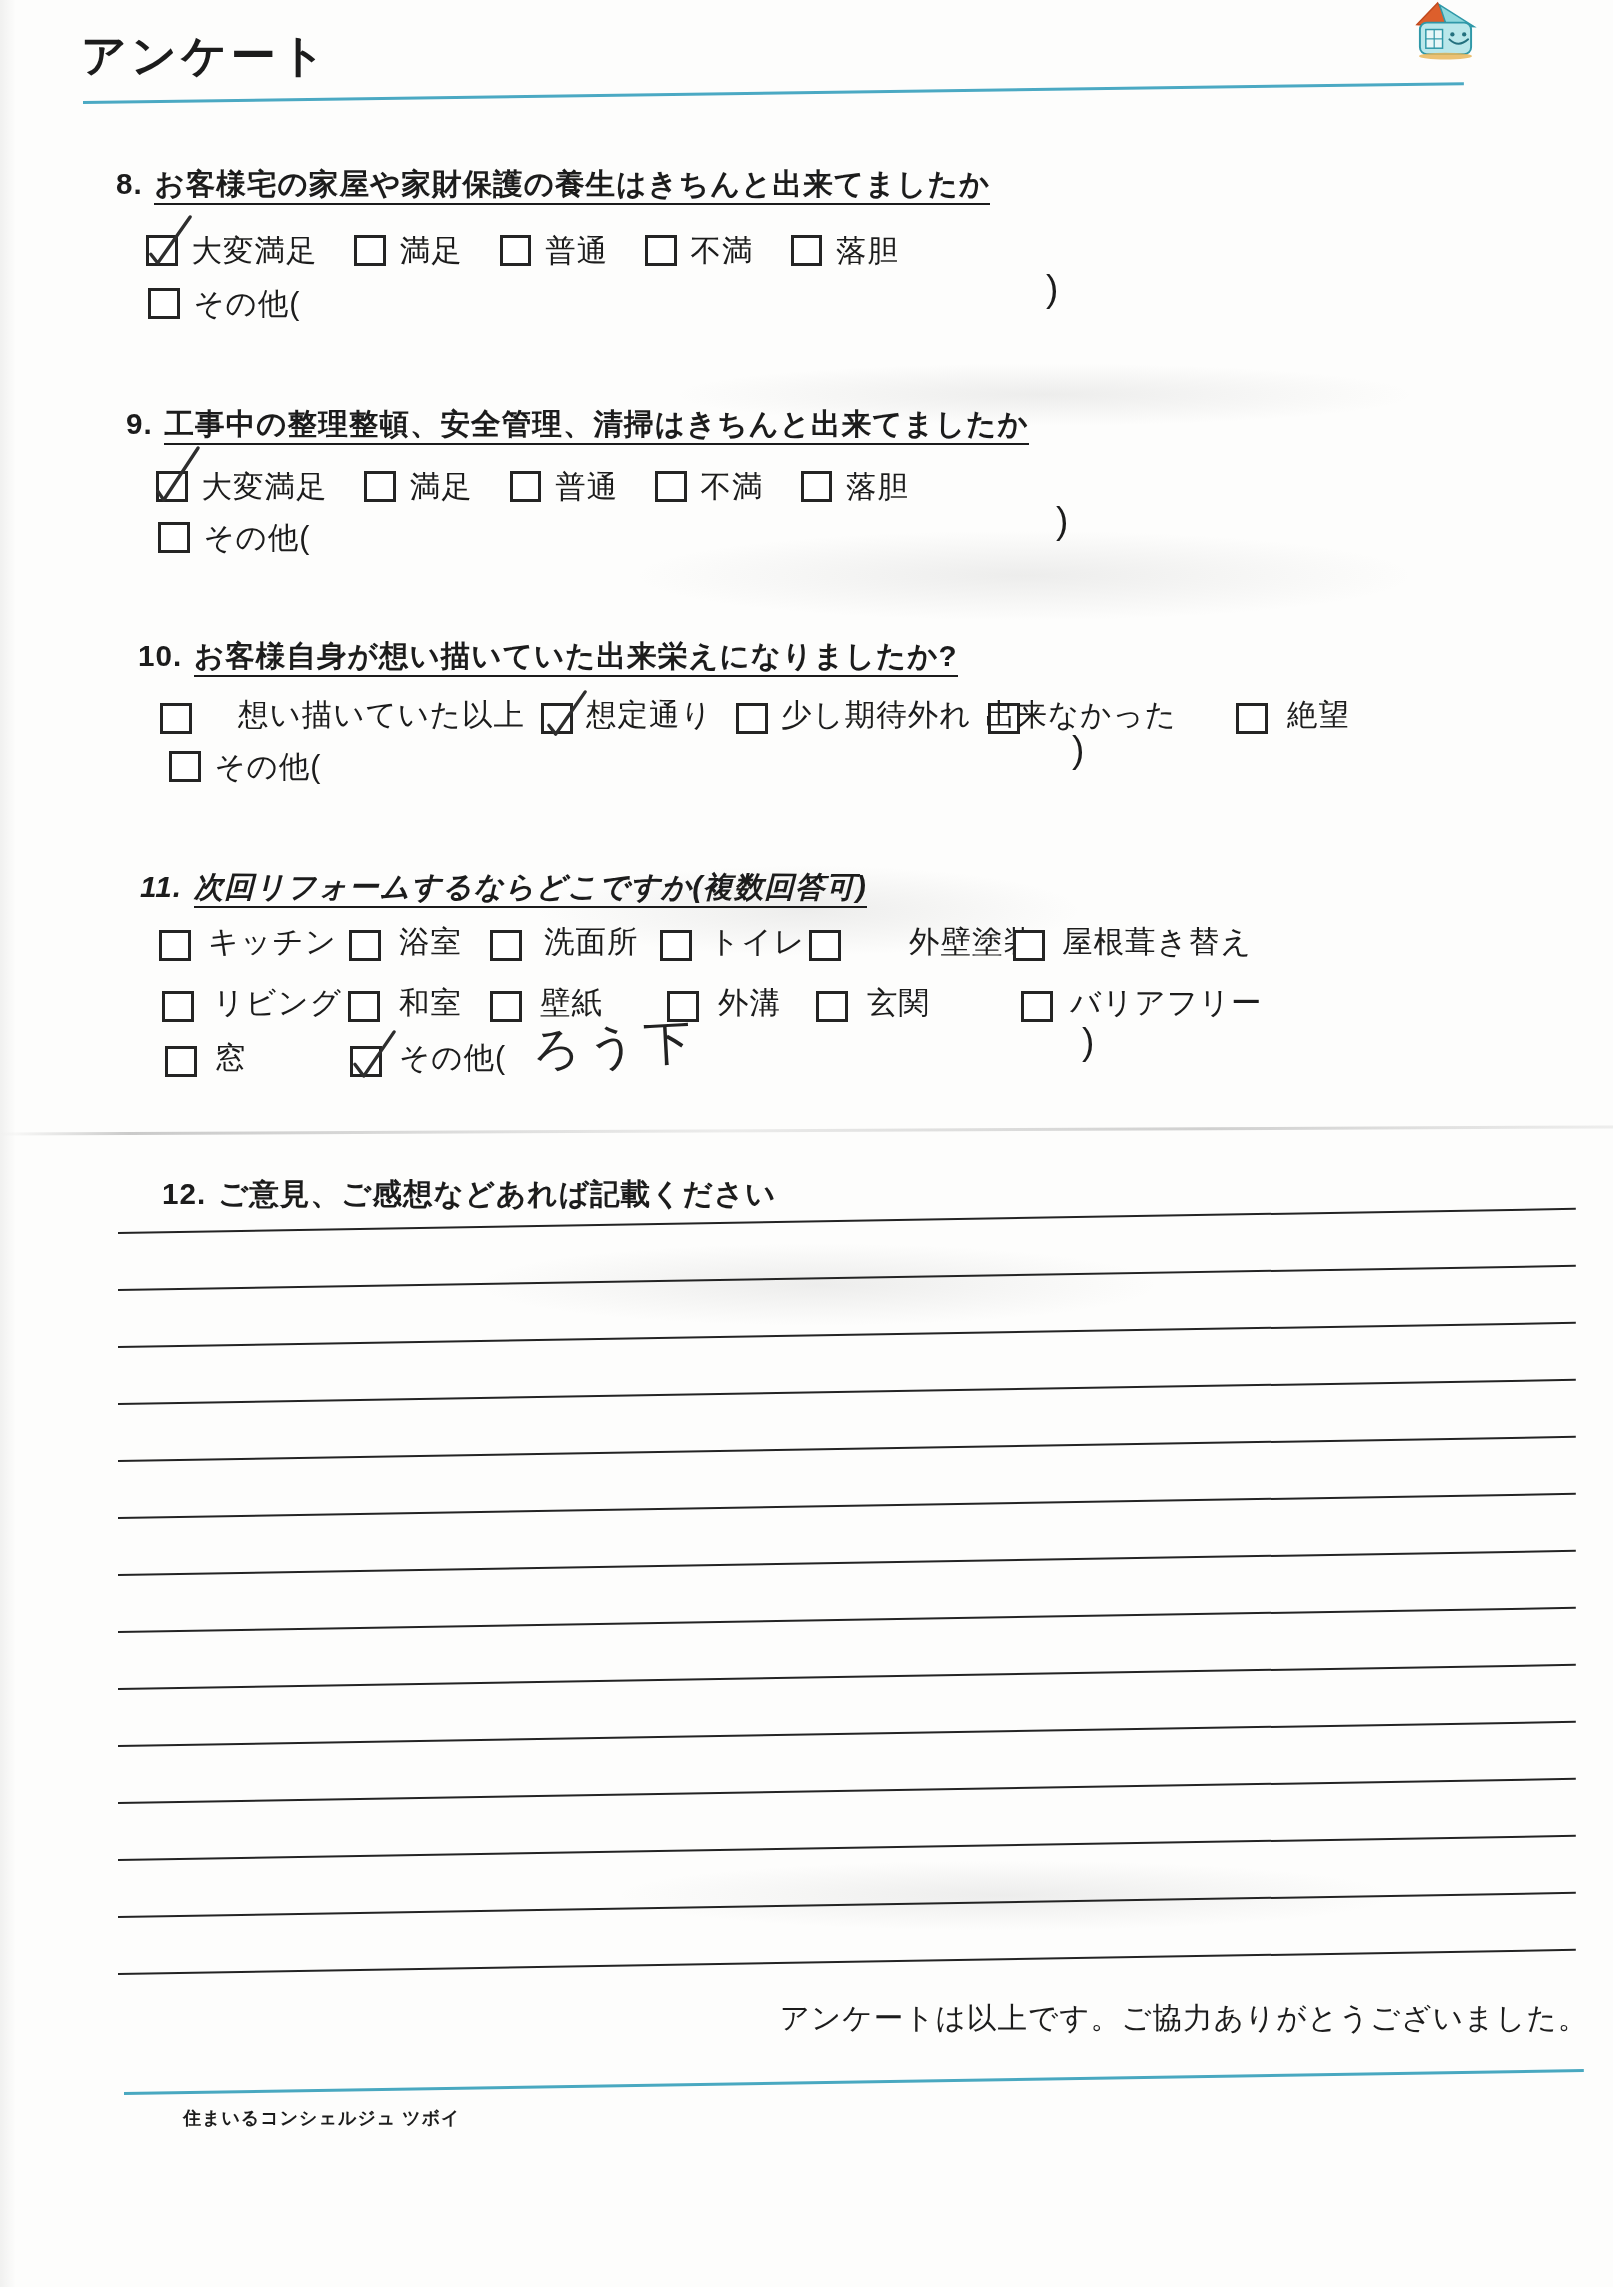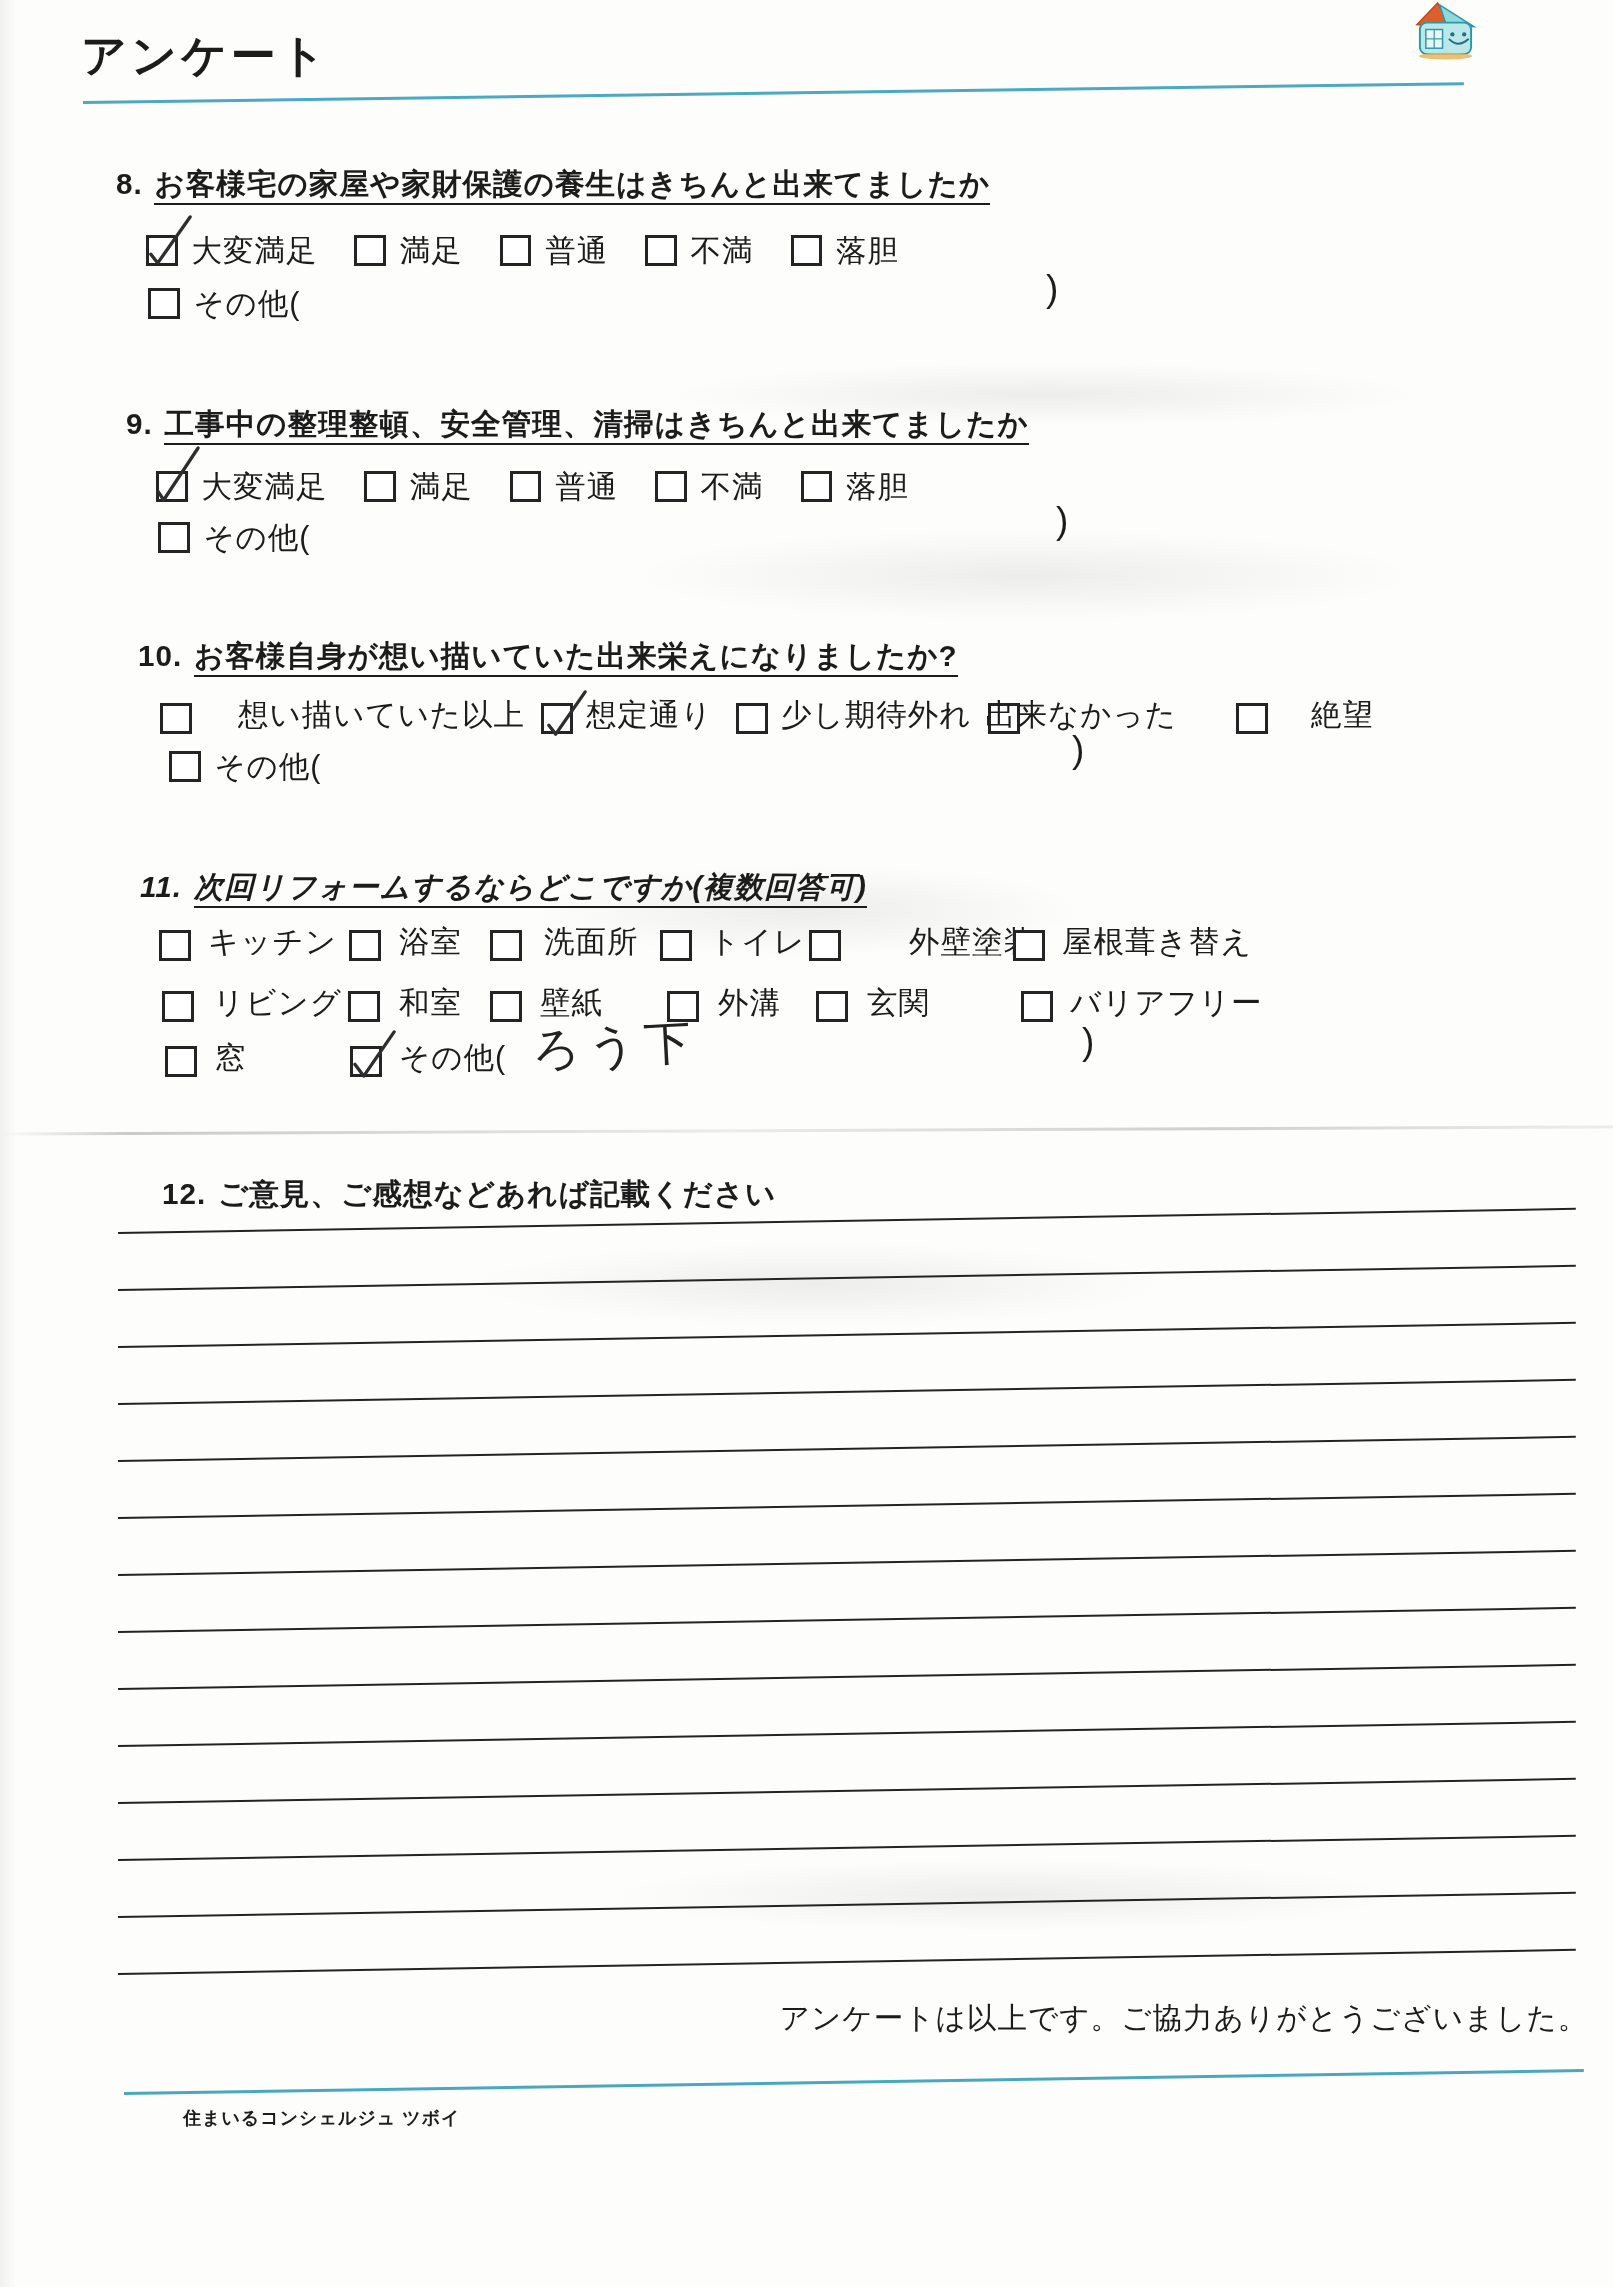--- a/index.html
+++ b/index.html
@@ -163,21 +163,21 @@
       <svg class="check" viewBox="0 0 56 60" style="left:-3.9px;top:-21.7px;">
           <polyline points="9,42 16,51 46,8"></polyline>
         </svg>
     </span>
     <span class="l" style="left:586px;">想定通り</span>
     <span class="cb b" style="left:736px;"></span>
     <span class="l" style="left:781px;">少し期待外れ</span>
     <span class="cb b" style="left:988px;"></span>
     <span class="l" style="left:974px;margin-left:11px;">出来なかった</span>
     <span class="cb b" style="left:1236px;"></span>
-    <span class="l" style="left:1287px;margin-left:24px;">絶望</span>
+    <span class="l" style="left:1287px;">絶望</span>
   </div>
   <div class="opt-row" style="left:169px;top:747px;">
     <span class="opt">
       <span class="cb"></span>
       <span>その他(</span>
     </span>
   </div>
   <span class="abs close-paren" style="left:1072px;top:729px;">)</span>
 
   <div class="abs q-heading" style="left:140px;top:867px;font-style:italic;">

